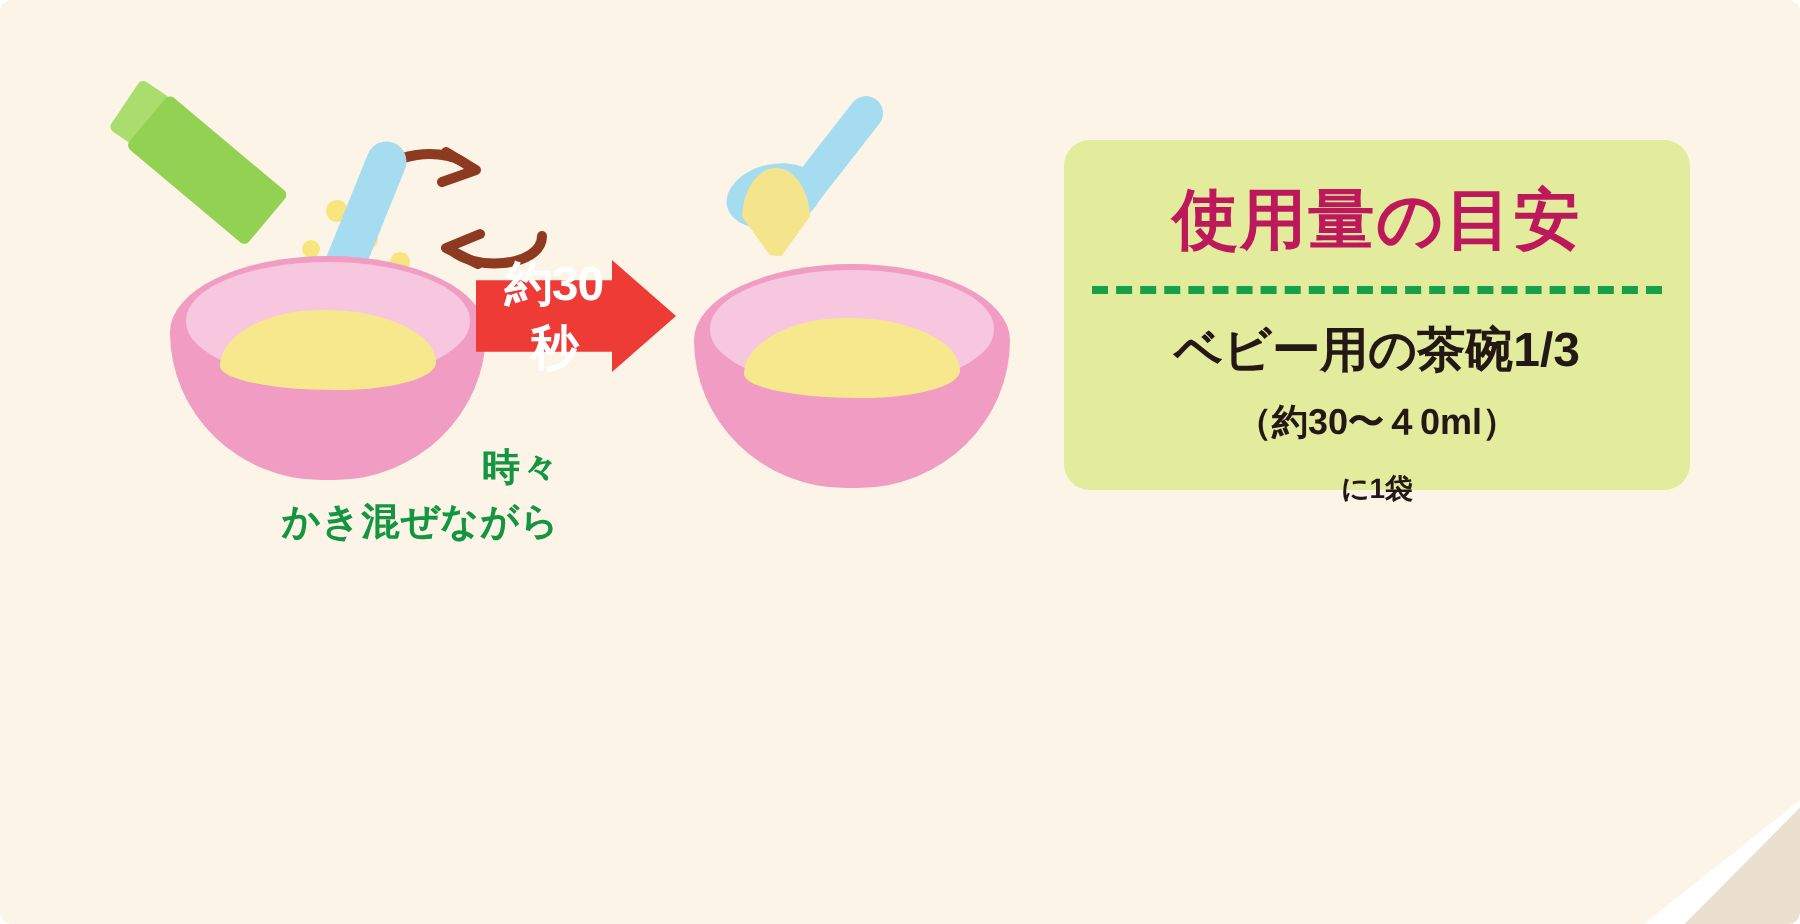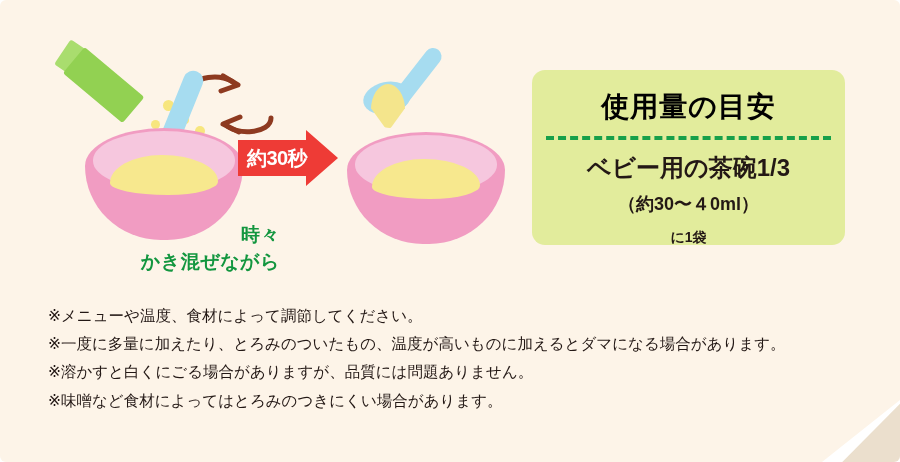--- a/index.html
+++ b/index.html
@@ -71,40 +71,40 @@
   #time-arrow{
     position:absolute;left:238px;top:130px;width:100px;height:56px;
   }
   #time-arrow .arrow-shape{
     position:absolute;inset:0;background:#EE3B36;
     clip-path:polygon(0 18%, 68% 18%, 68% 0, 100% 50%, 68% 100%, 68% 82%, 0 82%);
   }
   #time-arrow .arrow-label{
     position:absolute;left:4px;top:50%;transform:translateY(-50%);
     width:70px;text-align:center;color:#ffffff;
-    font-size:20px;font-weight:bold;letter-spacing:-0.5px;
+    font-size:24px;font-weight:bold;letter-spacing:-0.5px;
   }
 
   
   .caption{
     position:absolute;text-align:right;color:#13963F;
     font-weight:bold;font-size:19px;line-height:1.42;white-space:pre-line;
     letter-spacing:0.5px;
   }
   #cap1{left:30px;top:222px;width:250px;}
   #cap2{left:330px;top:222px;width:190px;}
 
   
   #usage-box{
     position:absolute;left:532px;top:70px;width:313px;height:175px;
     background:#E2EC9C;border-radius:13px;
     display:flex;flex-direction:column;align-items:center;
   }
   #usage-title{
-    color:#000000;font-size:28px;font-weight:bold;letter-spacing:1px;
+    color:#be185d;font-size:33px;font-weight:bold;letter-spacing:1px;
     margin-top:18px;
   }
   #usage-divider{
     width:285px;height:0;margin-top:10px;
     border-top:4px dashed #16A04A;
   }
   .usage-line{color:#231815;font-weight:bold;text-align:center;}
   #usage-l1{font-size:24px;margin-top:12px;letter-spacing:0px;}
   #usage-l2{font-size:18px;margin-top:8px;}
   #usage-l3{font-size:14px;margin-top:13px;}
@@ -186,23 +186,17 @@
 かき混ぜながら</div>
 
   <div id="usage-box">
     <div id="usage-title">使用量の目安</div>
     <div id="usage-divider"></div>
     <div class="usage-line" id="usage-l1">ベビー用の茶碗1/3</div>
     <div class="usage-line" id="usage-l2">（約30〜４0ml）</div>
     <div class="usage-line" id="usage-l3">に1袋</div>
   </div>
 
-  <div id="notes">
-    <div>※メニューや温度、食材によって調節してください。</div>
-    <div>※一度に多量に加えたり、とろみのついたもの、温度が高いものに加えるとダマになる場合があります。</div>
-    <div>※溶かすと白くにごる場合がありますが、品質には問題ありません。</div>
-    <div>※味噌など食材によってはとろみのつきにくい場合があります。</div>
-  </div>
 
   <div class="fold-cut"></div>
   <div class="fold-paper"></div>
 
 </div>
 
 </body></html>

